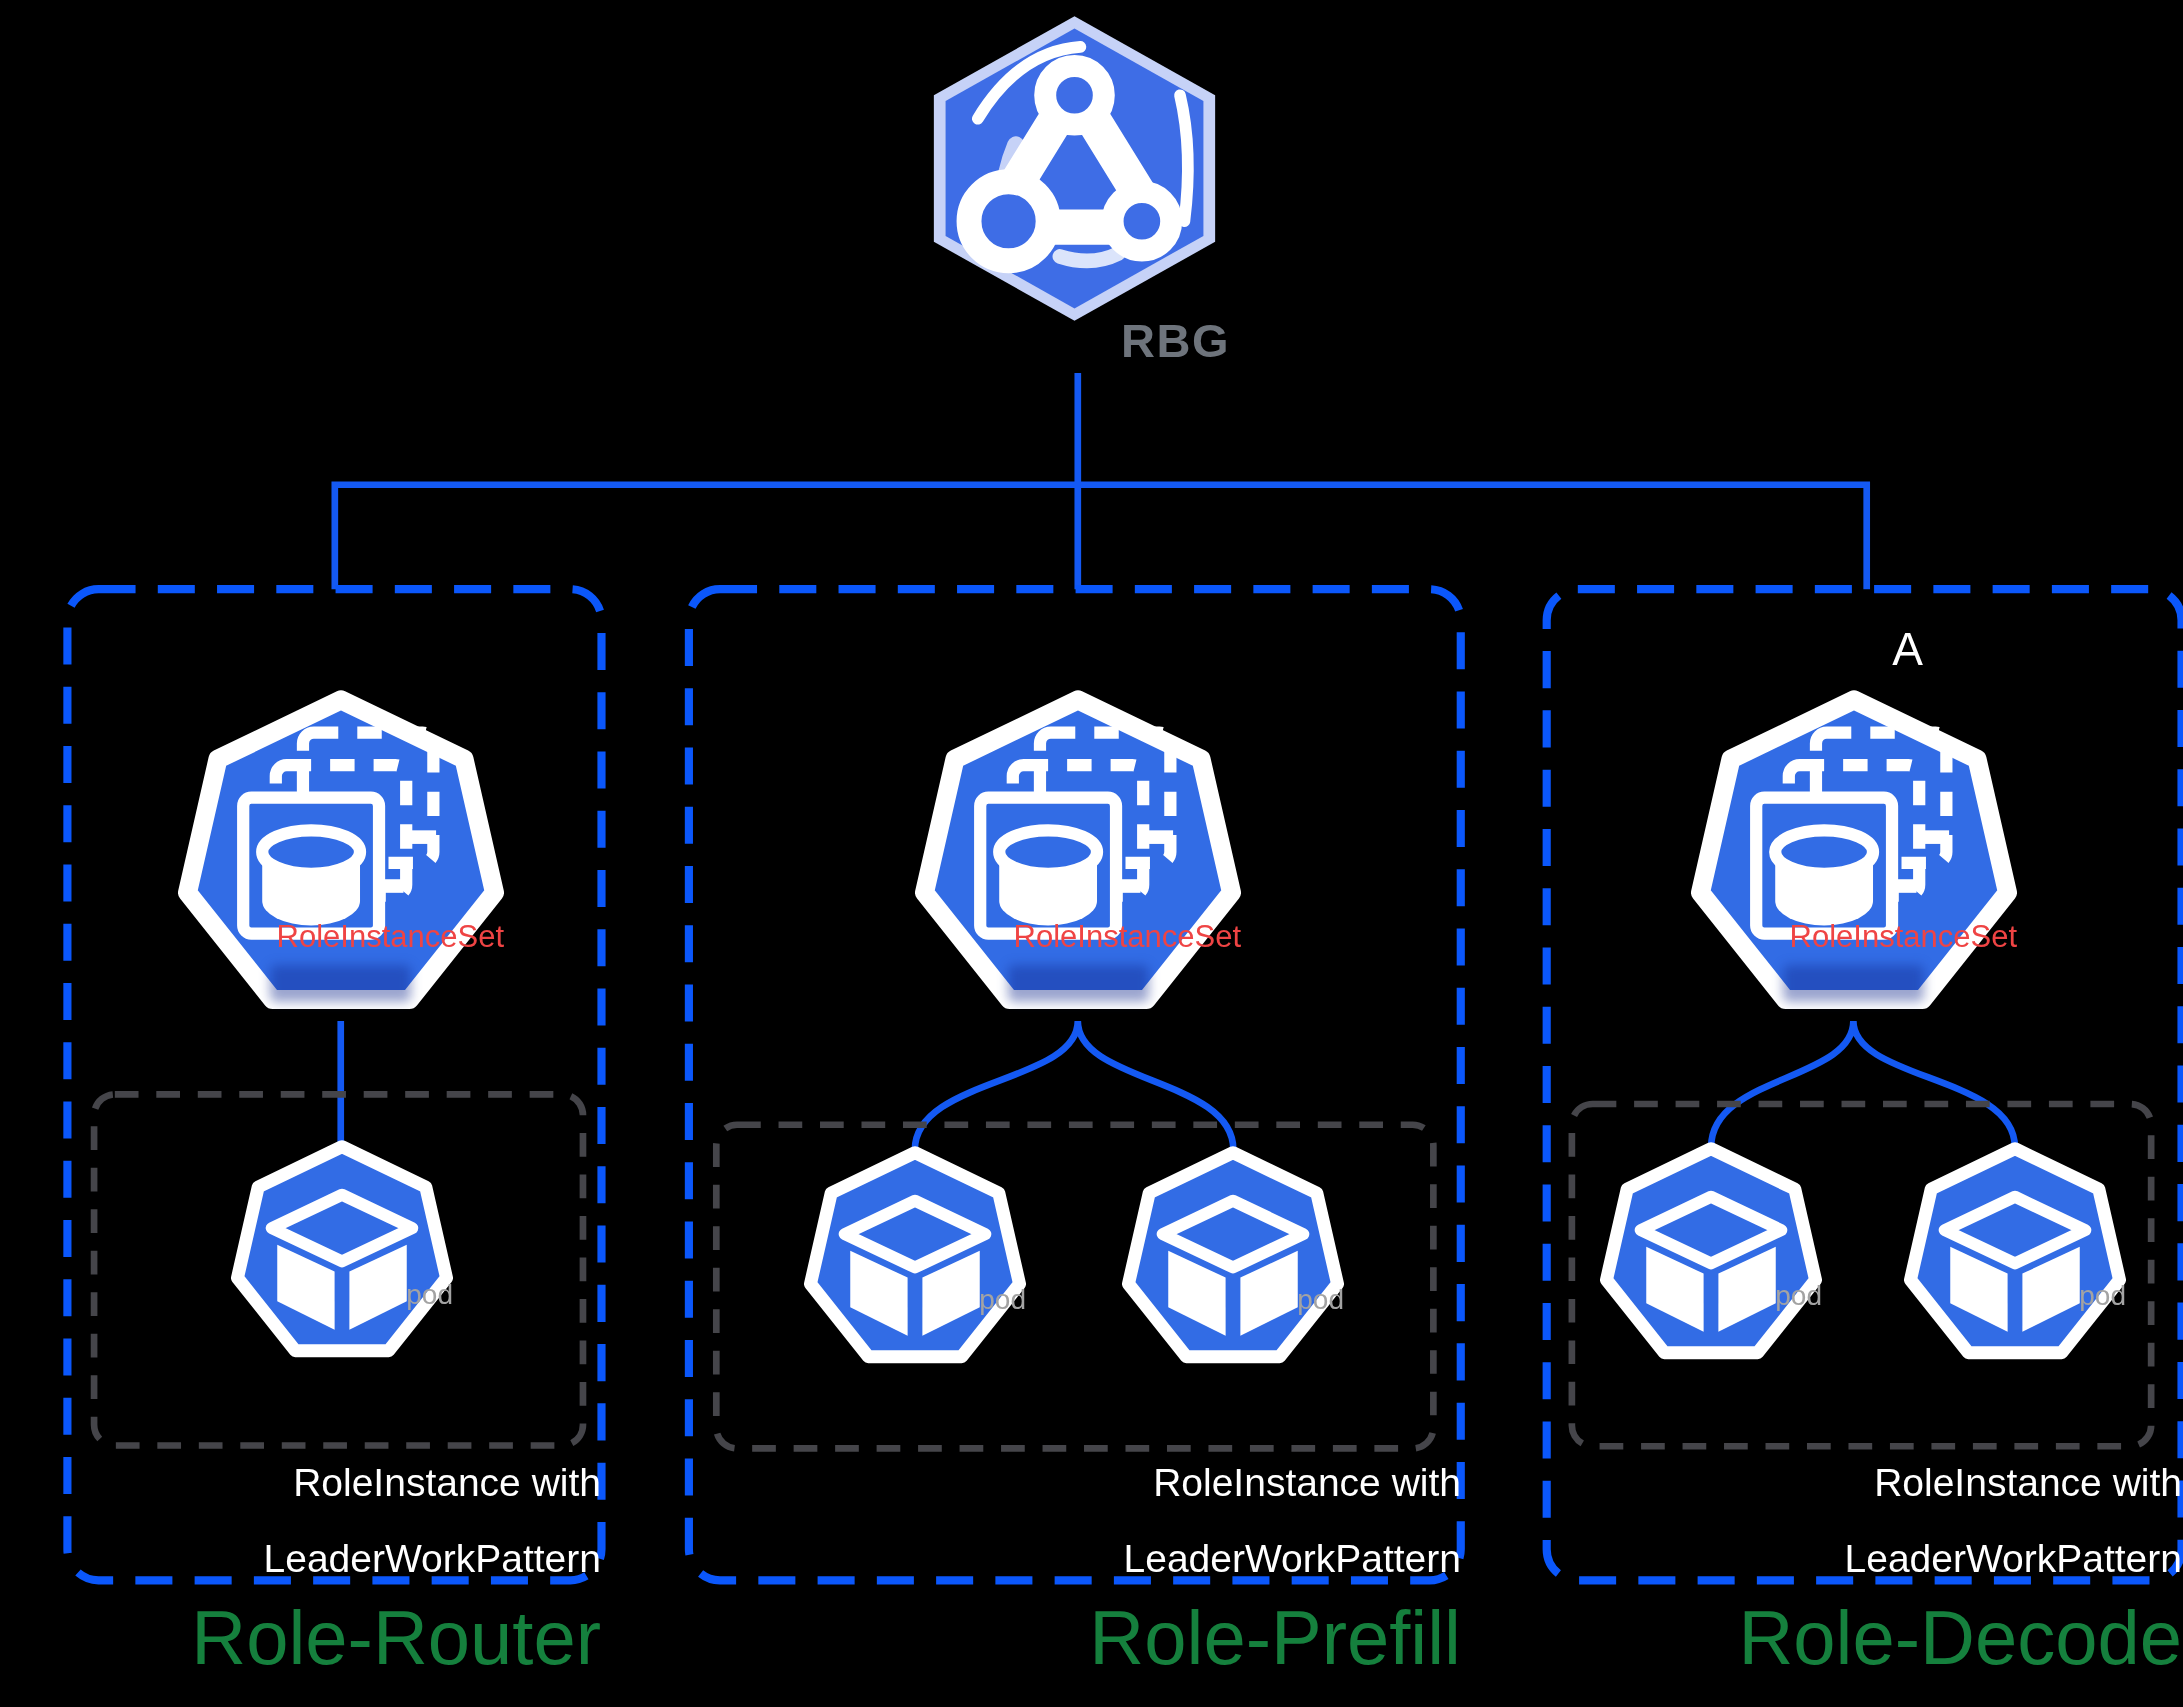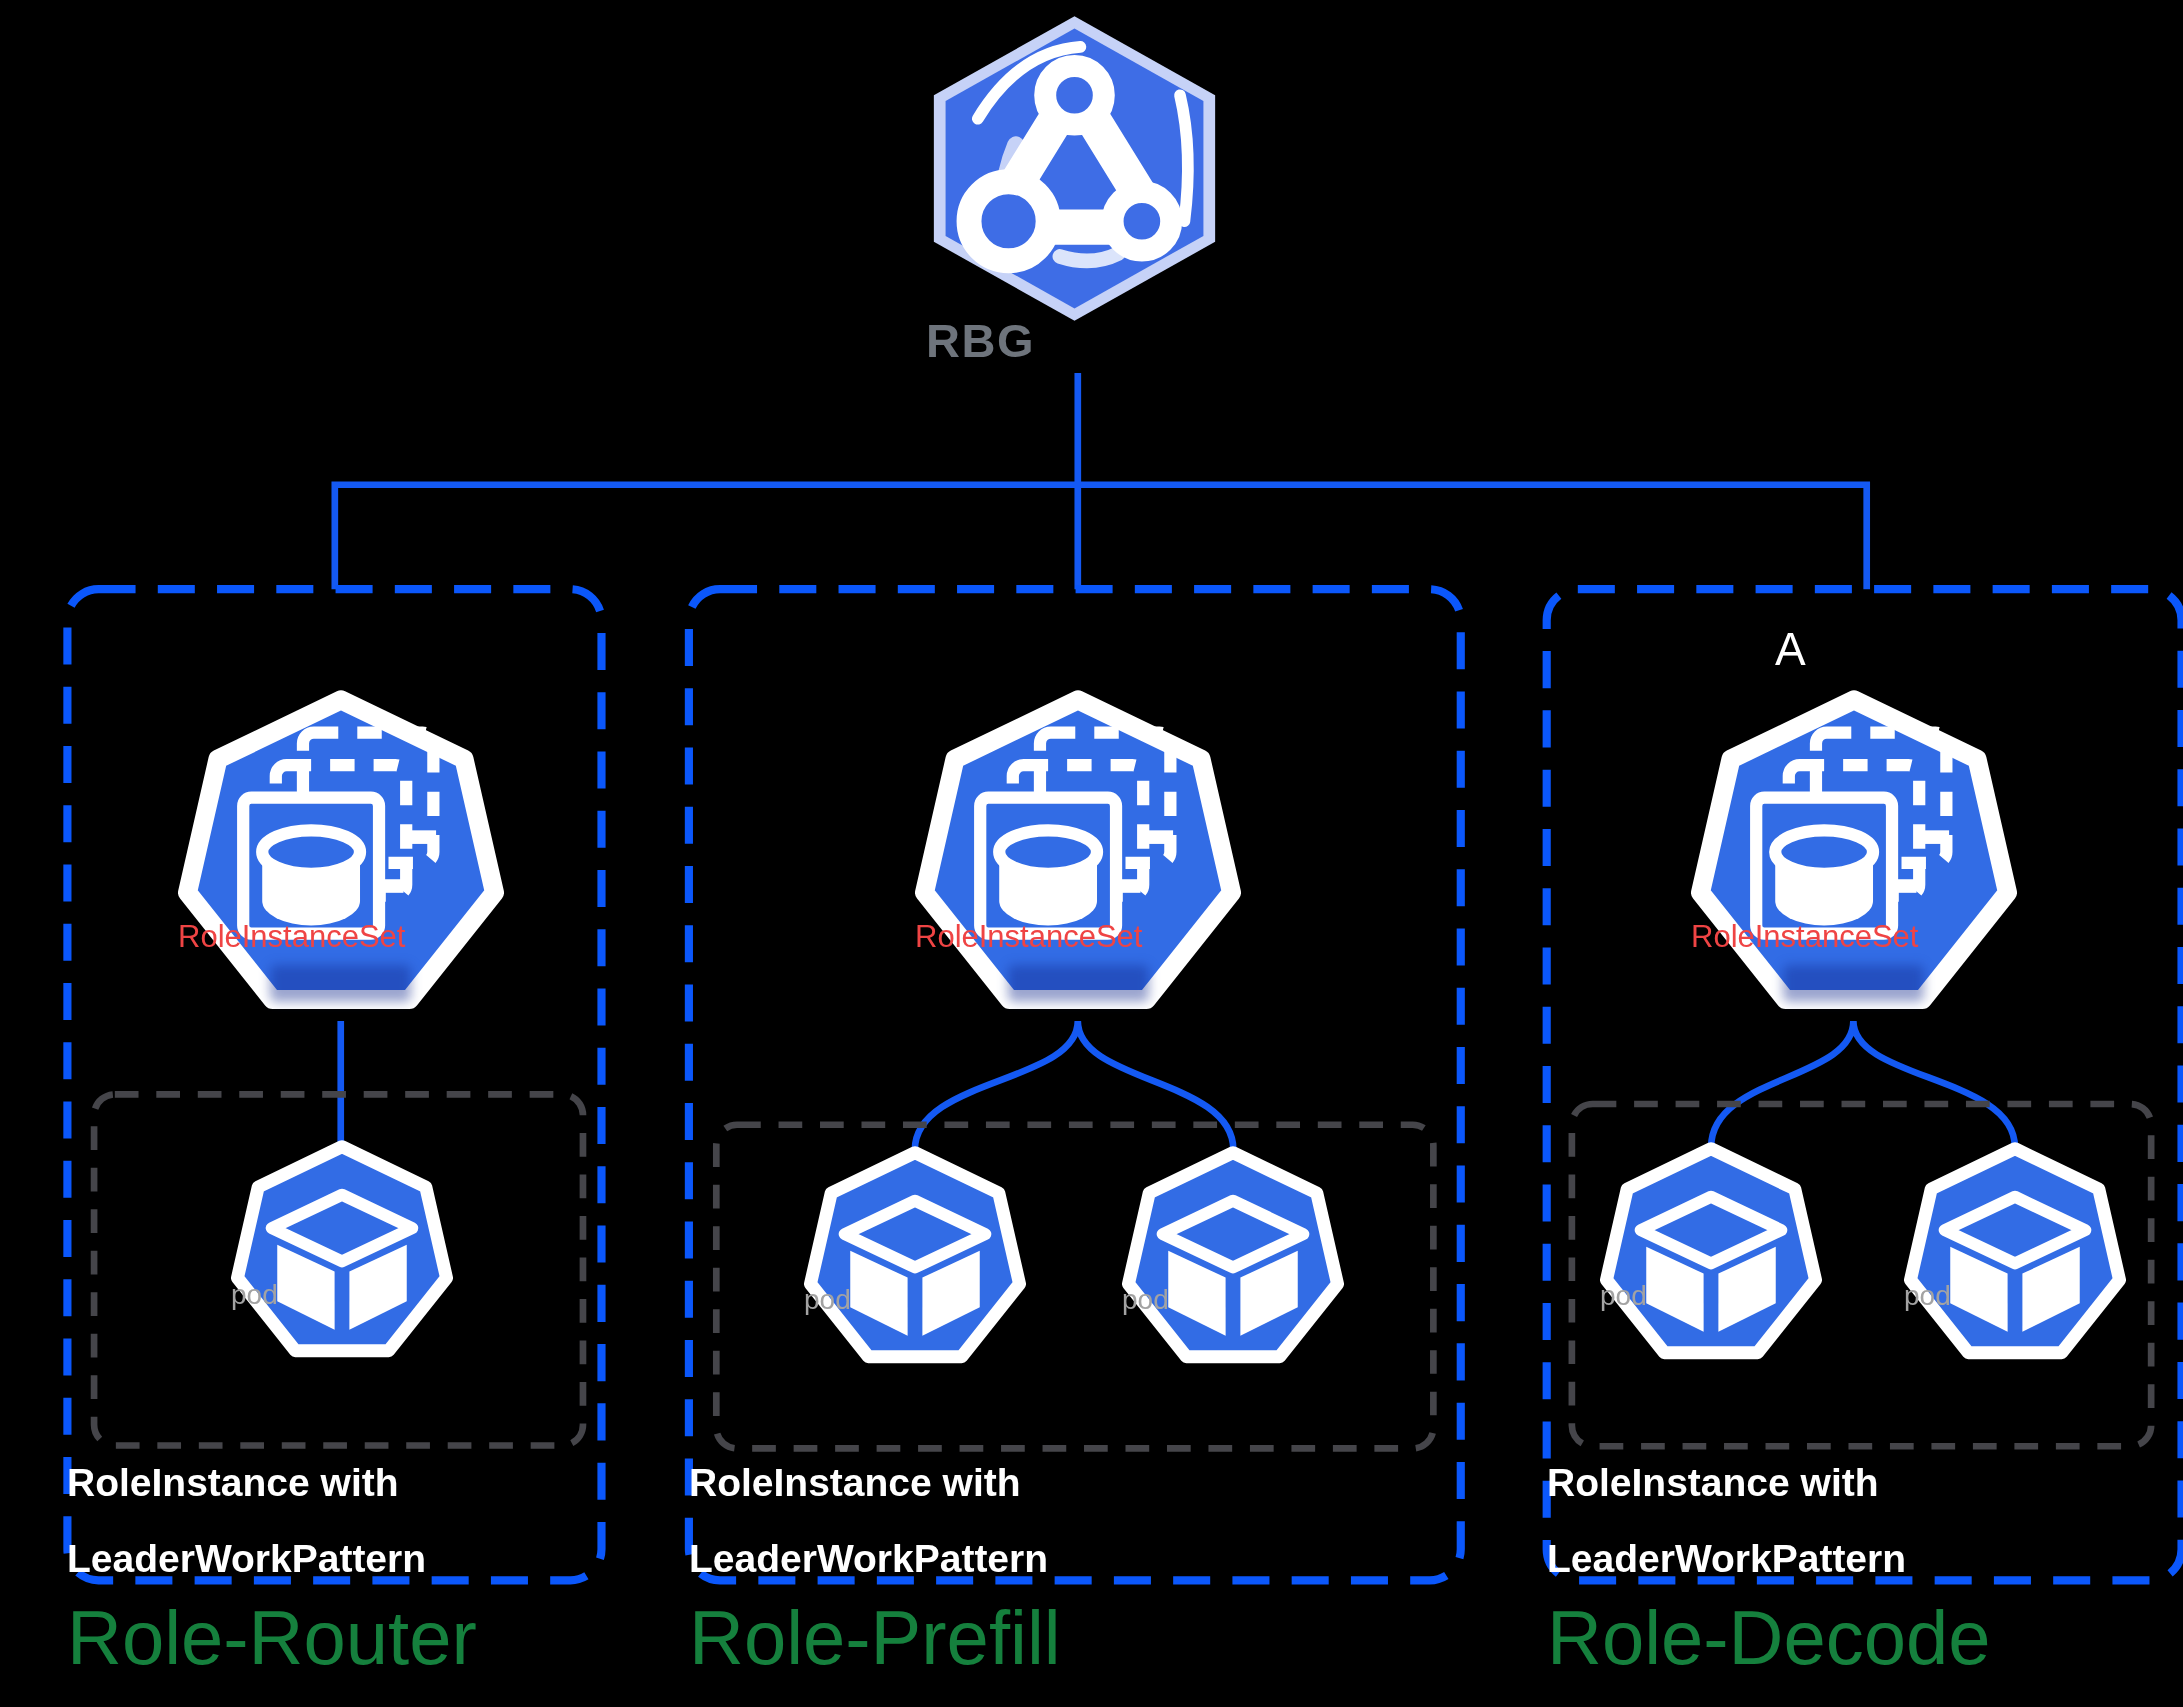--- a/index.html
+++ b/index.html
@@ -4,26 +4,26 @@
 <style>
   html,body{margin:0;padding:0;background:#000;}
   #canvas{
     position:relative;
     width:2183px;height:1708px;
     background:#000;
     font-family:"Liberation Sans","DejaVu Sans",sans-serif;
     overflow:hidden;
   }
   #wires{position:absolute;left:0;top:0;width:2183px;height:1708px;}
-  .label{position:absolute;text-align:left;white-space:nowrap;}
+  .label{position:absolute;text-align:right;white-space:nowrap;}
   .rbg-label{color:#6e747c;font-size:47px;font-weight:700;letter-spacing:1.5px;}
   .ris-label{color:#ef4444;font-size:31px;font-weight:400;}
   .pod-label{color:#a3a3a3;font-size:28px;font-weight:400;}
   .badge{color:#ffffff;font-size:46px;font-weight:400;}
-  .pattern{color:#ffffff;font-size:39px;font-weight:700;}
+  .pattern{color:#ffffff;font-size:39px;font-weight:400;}
   .title{color:#15803d;font-size:76px;font-weight:400;}
   .ghost{
     position:absolute;
     background:rgba(16,40,140,0.42);
     filter:blur(5.2px);
     border-radius:6px;
   }
   .icon-svg{position:absolute;display:block;}
 </style>
 </head>

